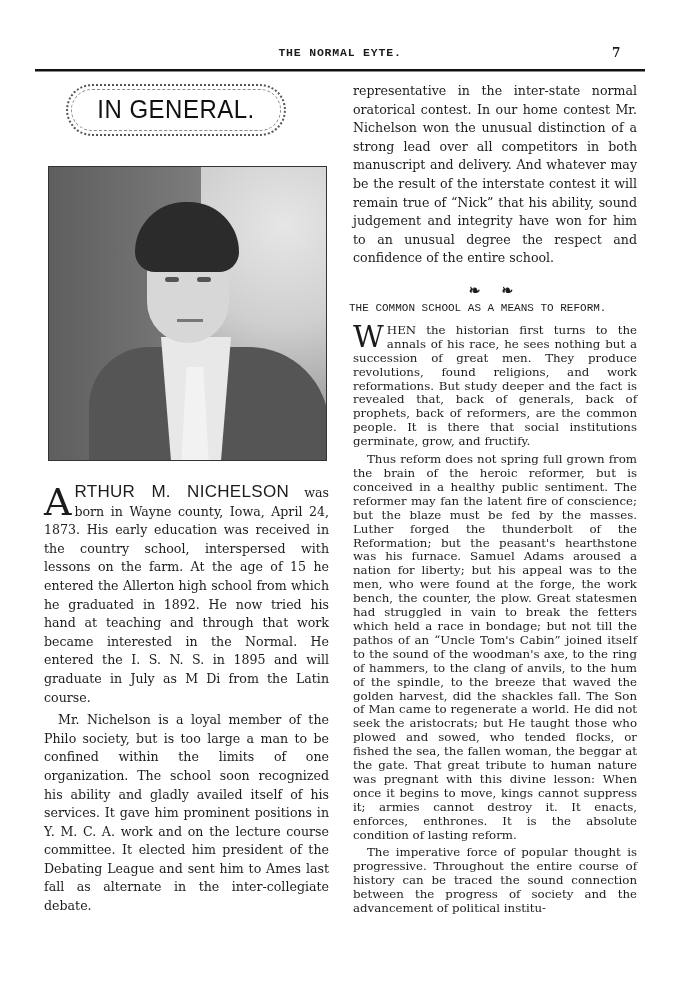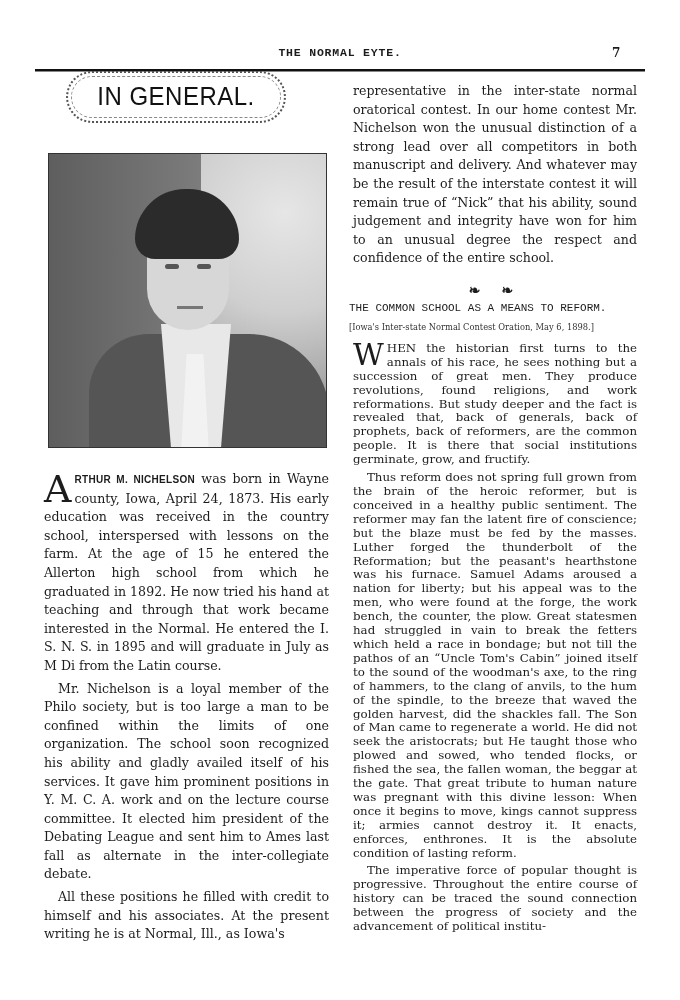--- a/index.html
+++ b/index.html
@@ -18,21 +18,21 @@
     font-size:11.5px; letter-spacing:0.8px; top:0;
   }
   .page-number {
     position:absolute; left:612px; top:0;
     font-weight:bold; font-size:12px;
   }
   .head-rule {
     position:absolute; top:69px; left:35px; width:610px; height:2px;
     background:#111; border-bottom:1px solid #888;
   }
-  .col-left { position:absolute; left:40px; top:65px; width:293px; }
+  .col-left { position:absolute; left:40px; top:78px; width:293px; }
   .col-right { position:absolute; left:349px; top:78px; width:292px; }
 
   .banner {
     margin:6px 0 0 26px; width:220px; height:52px;
     border:2px dotted #555; border-radius:26px;
     position:relative; box-sizing:border-box;
     outline:1px dashed #888; outline-offset:-6px;
   }
   .banner-title {
     position:absolute; left:0; right:0; top:10px; text-align:center;
@@ -78,21 +78,21 @@
   p { margin:4px; }
   .body-text {
     font-size:12.6px; line-height:18.6px; text-align:justify;
   }
   .left-text { margin-top:22px; }
   .indent { text-indent:14px; }
   .dropcap {
     float:left; font-size:38px; line-height:30px; margin:4px 3px 0 0;
     font-family:"DejaVu Serif", serif;
   }
-  .name-caps { font-family:"Liberation Sans", sans-serif; font-size:10px; letter-spacing:0.3px;font-weight:bold; }
+  .name-caps { font-family:"Liberation Sans", sans-serif; font-size:17px; letter-spacing:0.3px; }
 
   .ornament {
     text-align:center; margin:14px 0 4px 0; font-size:14px; font-weight:bold; letter-spacing:8px;
   }
   .article-title {
     font-family:Liberation Mono, monospace; font-size:11px; letter-spacing:0;
     margin-top:1px; white-space:nowrap;
   }
   .article-sub {
     font-size:8.3px; margin-top:8px; color:#333; white-space:nowrap;
@@ -126,29 +126,27 @@
     <div class="eye1"></div>
     <div class="eye2"></div>
     <div class="mouth"></div>
   </div>
 
   <div class="body-text left-text">
     <p>
       <span class="dropcap">A</span><span class="name-caps">RTHUR M. NICHELSON</span><span> was born in Wayne county, Iowa, April 24, 1873. His early education was received in the country school, interspersed with lessons on the farm. At the age of 15 he entered the Allerton high school from which he graduated in 1892. He now tried his hand at teaching and through that work became interested in the Normal. He entered the I. S. N. S. in 1895 and will graduate in July as M Di from the Latin course.</span>
     </p>
     <p class="indent">Mr. Nichelson is a loyal member of the Philo society, but is too large a man to be confined within the limits of one organization. The school soon recognized his ability and gladly availed itself of his services. It gave him prominent positions in Y. M. C. A. work and on the lecture course committee. It elected him president of the Debating League and sent him to Ames last fall as alternate in the inter-collegiate debate.</p>
-    <p class="indent">All these positions he filled with credit to himself and his associates. At the present writing he is at Normal, Ill., as Iowa's</p>
   </div>
 </div>
 
 <div class="col-right">
   <p class="body-text">representative in the inter-state normal oratorical contest. In our home contest Mr. Nichelson won the unusual distinction of a strong lead over all competitors in both manuscript and delivery. And whatever may be the result of the interstate contest it will remain true of “Nick” that his ability, sound judgement and integrity have won for him to an unusual degree the respect and confidence of the entire school.</p>
   <div class="ornament">❧ ❧</div>
   <div class="article-title">THE COMMON SCHOOL AS A MEANS TO REFORM.</div>
-  <div class="article-sub">[Iowa's Inter-state Normal Contest Oration, May 6, 1898.]</div>
   <div class="oration">
     <p>
       <span class="dropcap">W</span><span>HEN the historian first turns to the annals of his race, he sees nothing but a succession of great men. They produce revolutions, found religions, and work reformations. But study deeper and the fact is revealed that, back of generals, back of prophets, back of reformers, are the common people. It is there that social institutions germinate, grow, and fructify.</span>
     </p>
     <p class="indent">Thus reform does not spring full grown from the brain of the heroic reformer, but is conceived in a healthy public sentiment. The reformer may fan the latent fire of conscience; but the blaze must be fed by the masses. Luther forged the thunderbolt of the Reformation; but the peasant's hearthstone was his furnace. Samuel Adams aroused a nation for liberty; but his appeal was to the men, who were found at the forge, the work bench, the counter, the plow. Great statesmen had struggled in vain to break the fetters which held a race in bondage; but not till the pathos of an “Uncle Tom's Cabin” joined itself to the sound of the woodman's axe, to the ring of hammers, to the clang of anvils, to the hum of the spindle, to the breeze that waved the golden harvest, did the shackles fall. The Son of Man came to regenerate a world. He did not seek the aristocrats; but He taught those who plowed and sowed, who tended flocks, or fished the sea, the fallen woman, the beggar at the gate. That great tribute to human nature was pregnant with this divine lesson: When once it begins to move, kings cannot suppress it; armies cannot destroy it. It enacts, enforces, enthrones. It is the absolute condition of lasting reform.</p>
     <p class="indent">The imperative force of popular thought is progressive. Throughout the entire course of history can be traced the sound connection between the progress of society and the advancement of political institu-</p>
   </div>
 </div>
 
 </body></html>

